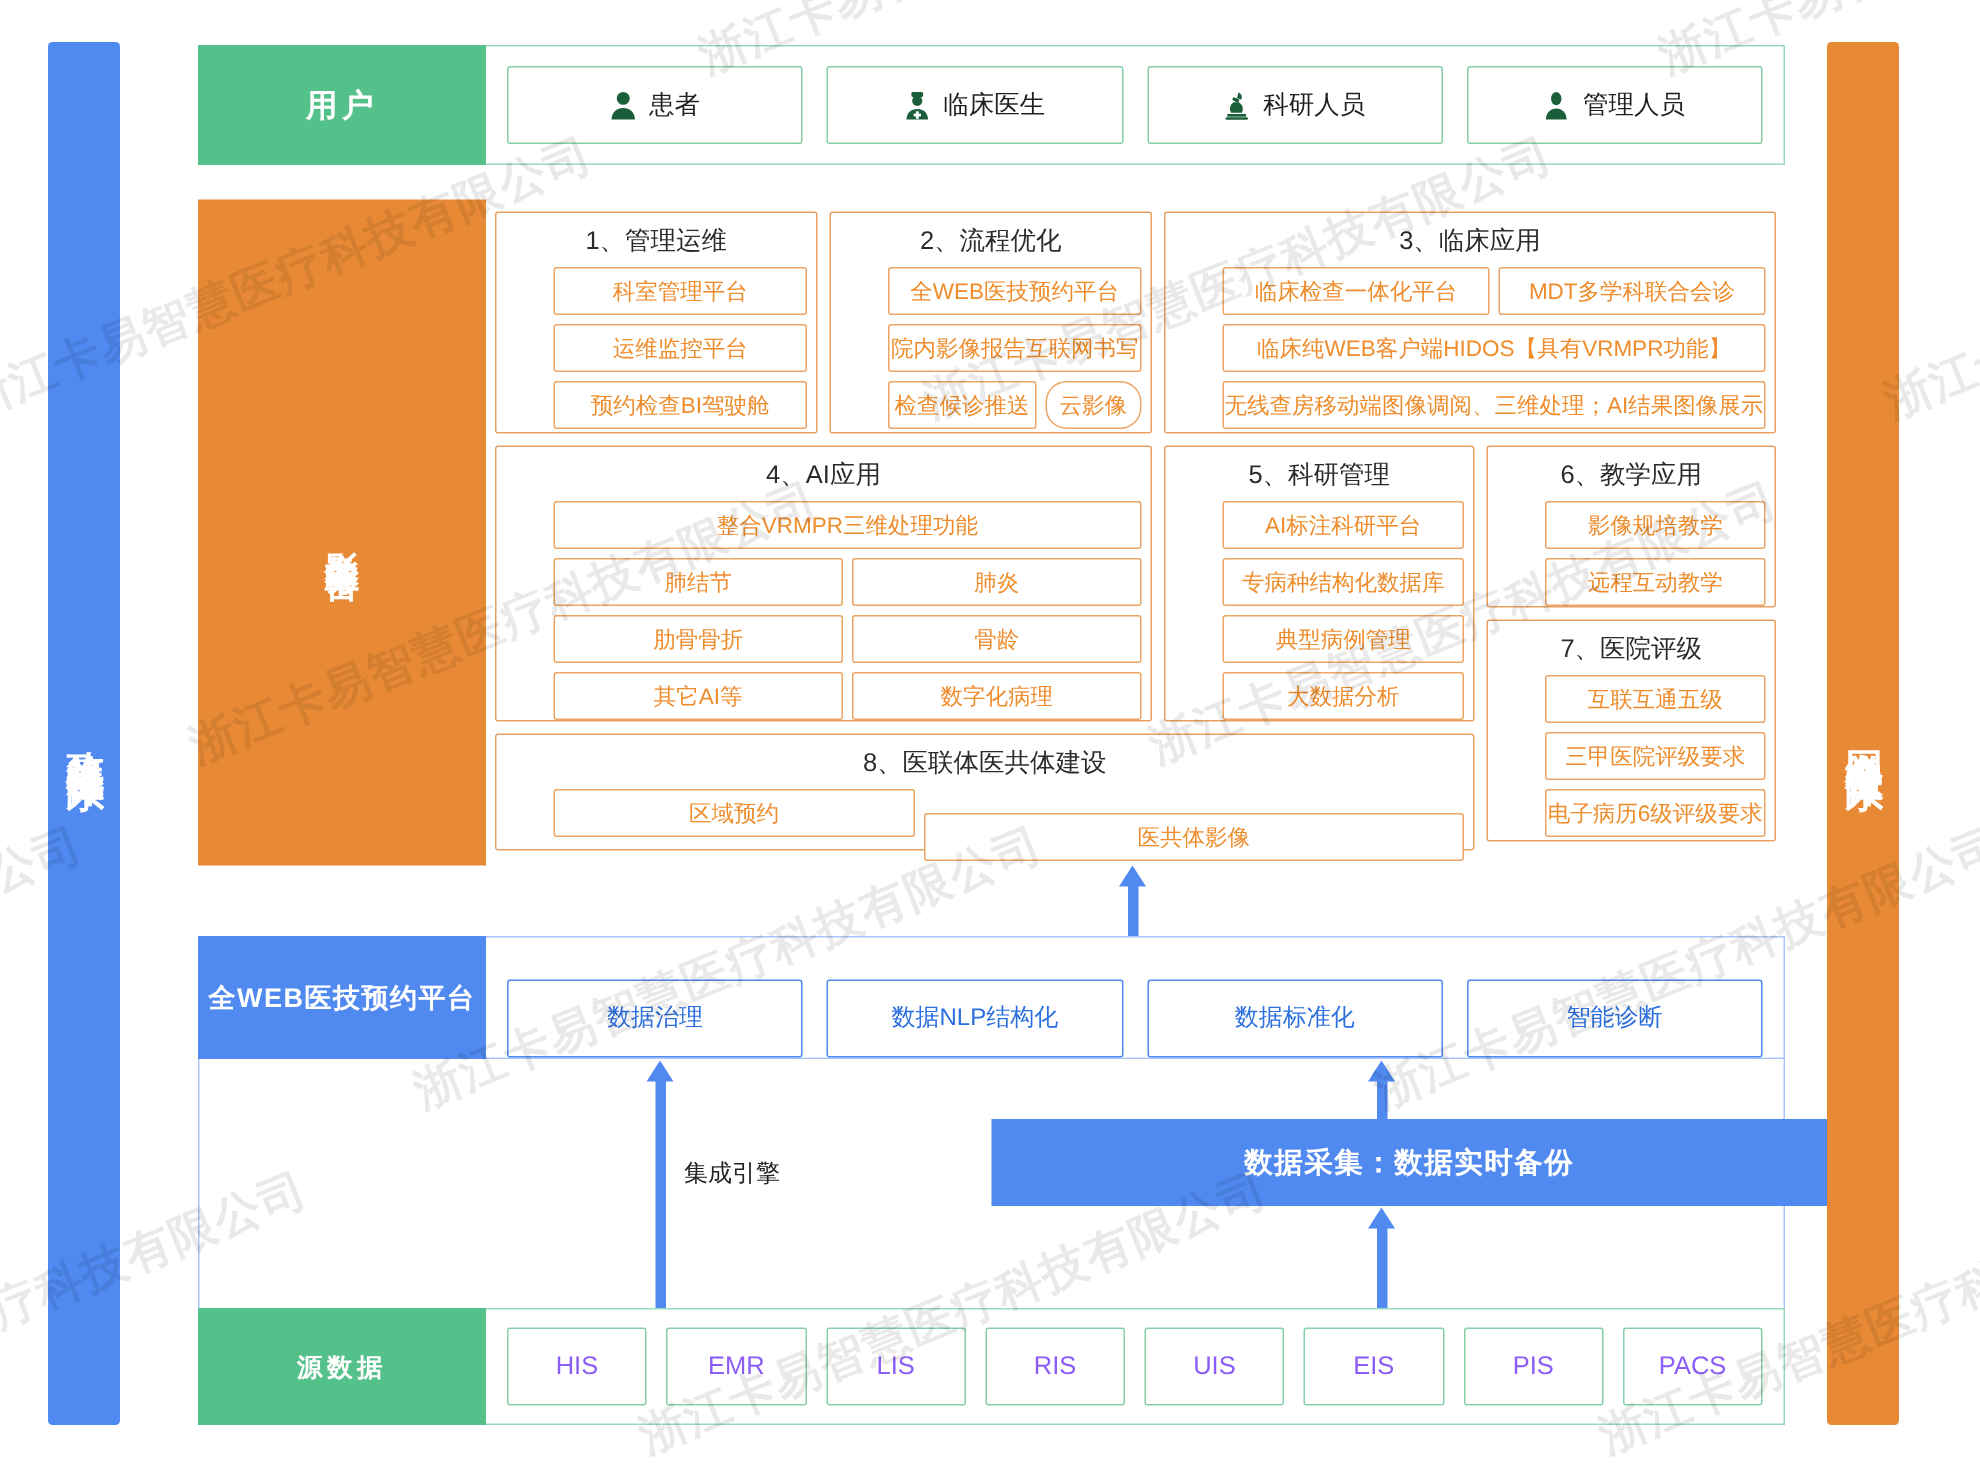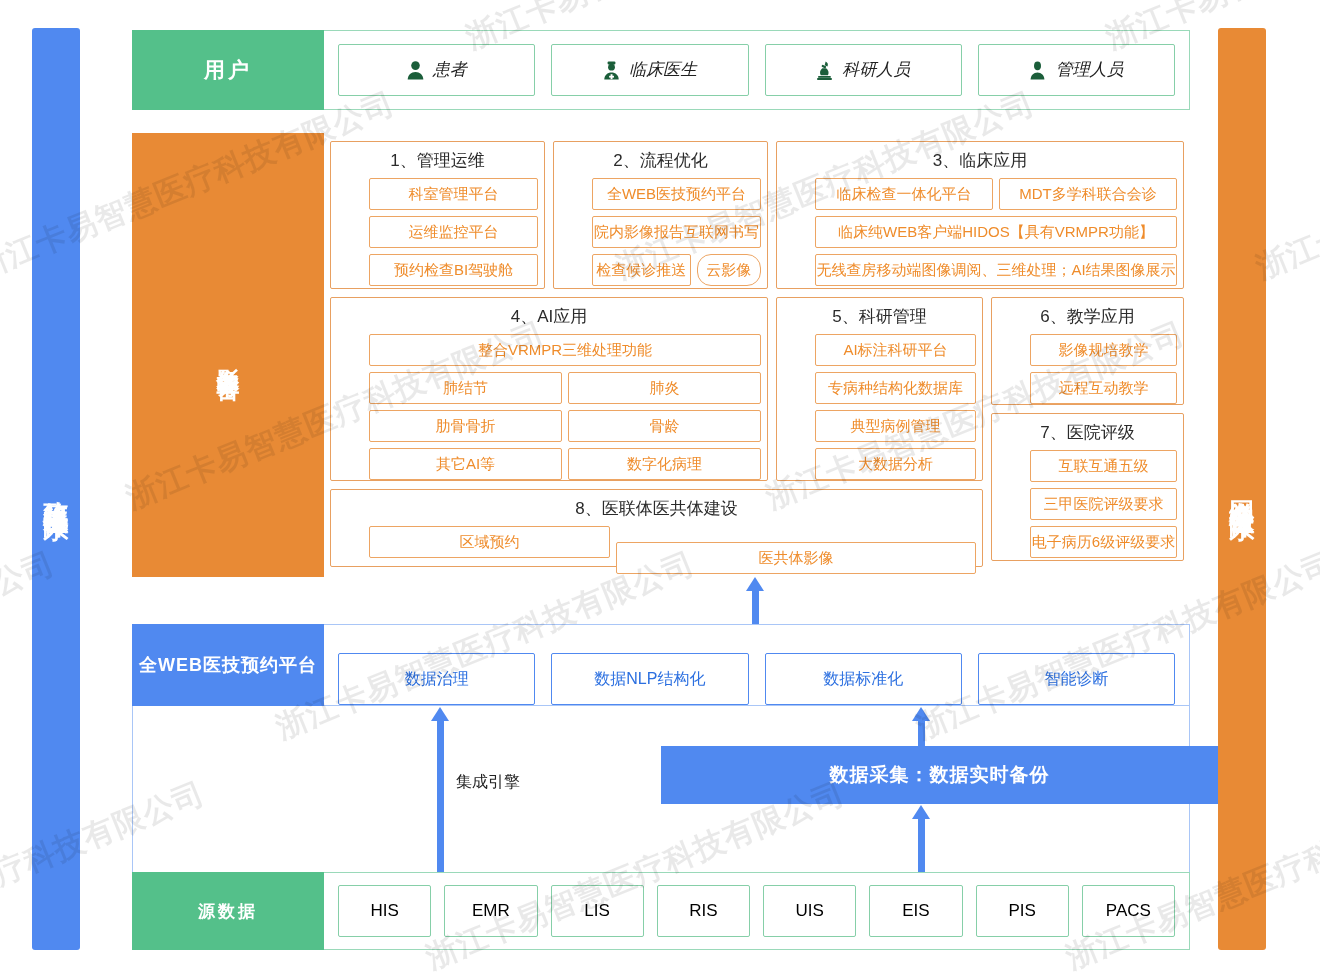--- a/index.html
+++ b/index.html
@@ -69,21 +69,21 @@
 
   
   #user-label{
     left:132px;top:30px;width:192px;height:80px;
     background:#54c08a;font-size:21px;letter-spacing:3px;
   }
   #user-row{
     position:absolute;left:324px;top:30px;width:866px;height:80px;
     box-sizing:border-box;border:1px solid #9ad9b9;border-left:none;
     background:#fff;
-    display:flex;align-items:center;gap:16px;padding:0 14px;font-style:italic;
+    display:flex;align-items:center;gap:16px;padding:0 14px;
   }
   .user-chip{
     flex:1 1 0;height:52px;border:1px solid #86cfa8;border-radius:2px;
     color:#1f1f1f;font-size:17px;gap:9px;
   }
   .user-chip svg{flex:none;}
 
   
   #mid-label{
     left:132px;top:133px;width:192px;height:444px;
@@ -149,21 +149,21 @@
     left:132px;top:872px;width:192px;height:78px;
     background:#54c08a;font-size:17px;letter-spacing:3px;
   }
   #src-row{
     position:absolute;left:324px;top:872px;width:866px;height:78px;
     box-sizing:border-box;border:1px solid #9ad9b9;border-left:none;background:#fff;
     display:flex;align-items:center;gap:13px;padding:0 14px;
   }
   .src-chip{
     flex:1 1 0;height:52px;border:1px solid #86cfa8;border-radius:2px;
-    color:#000000;font-size:17px;
+    color:#8b5cf6;font-size:17px;
   }
 
   
   .arrow{position:absolute;width:7px;background:#5089f0;}
   .arrow::before{
     content:"";position:absolute;left:-6px;top:-13px;
     border-left:9.5px solid transparent;border-right:9.5px solid transparent;
     border-bottom:14px solid #5089f0;
   }
 </style>

